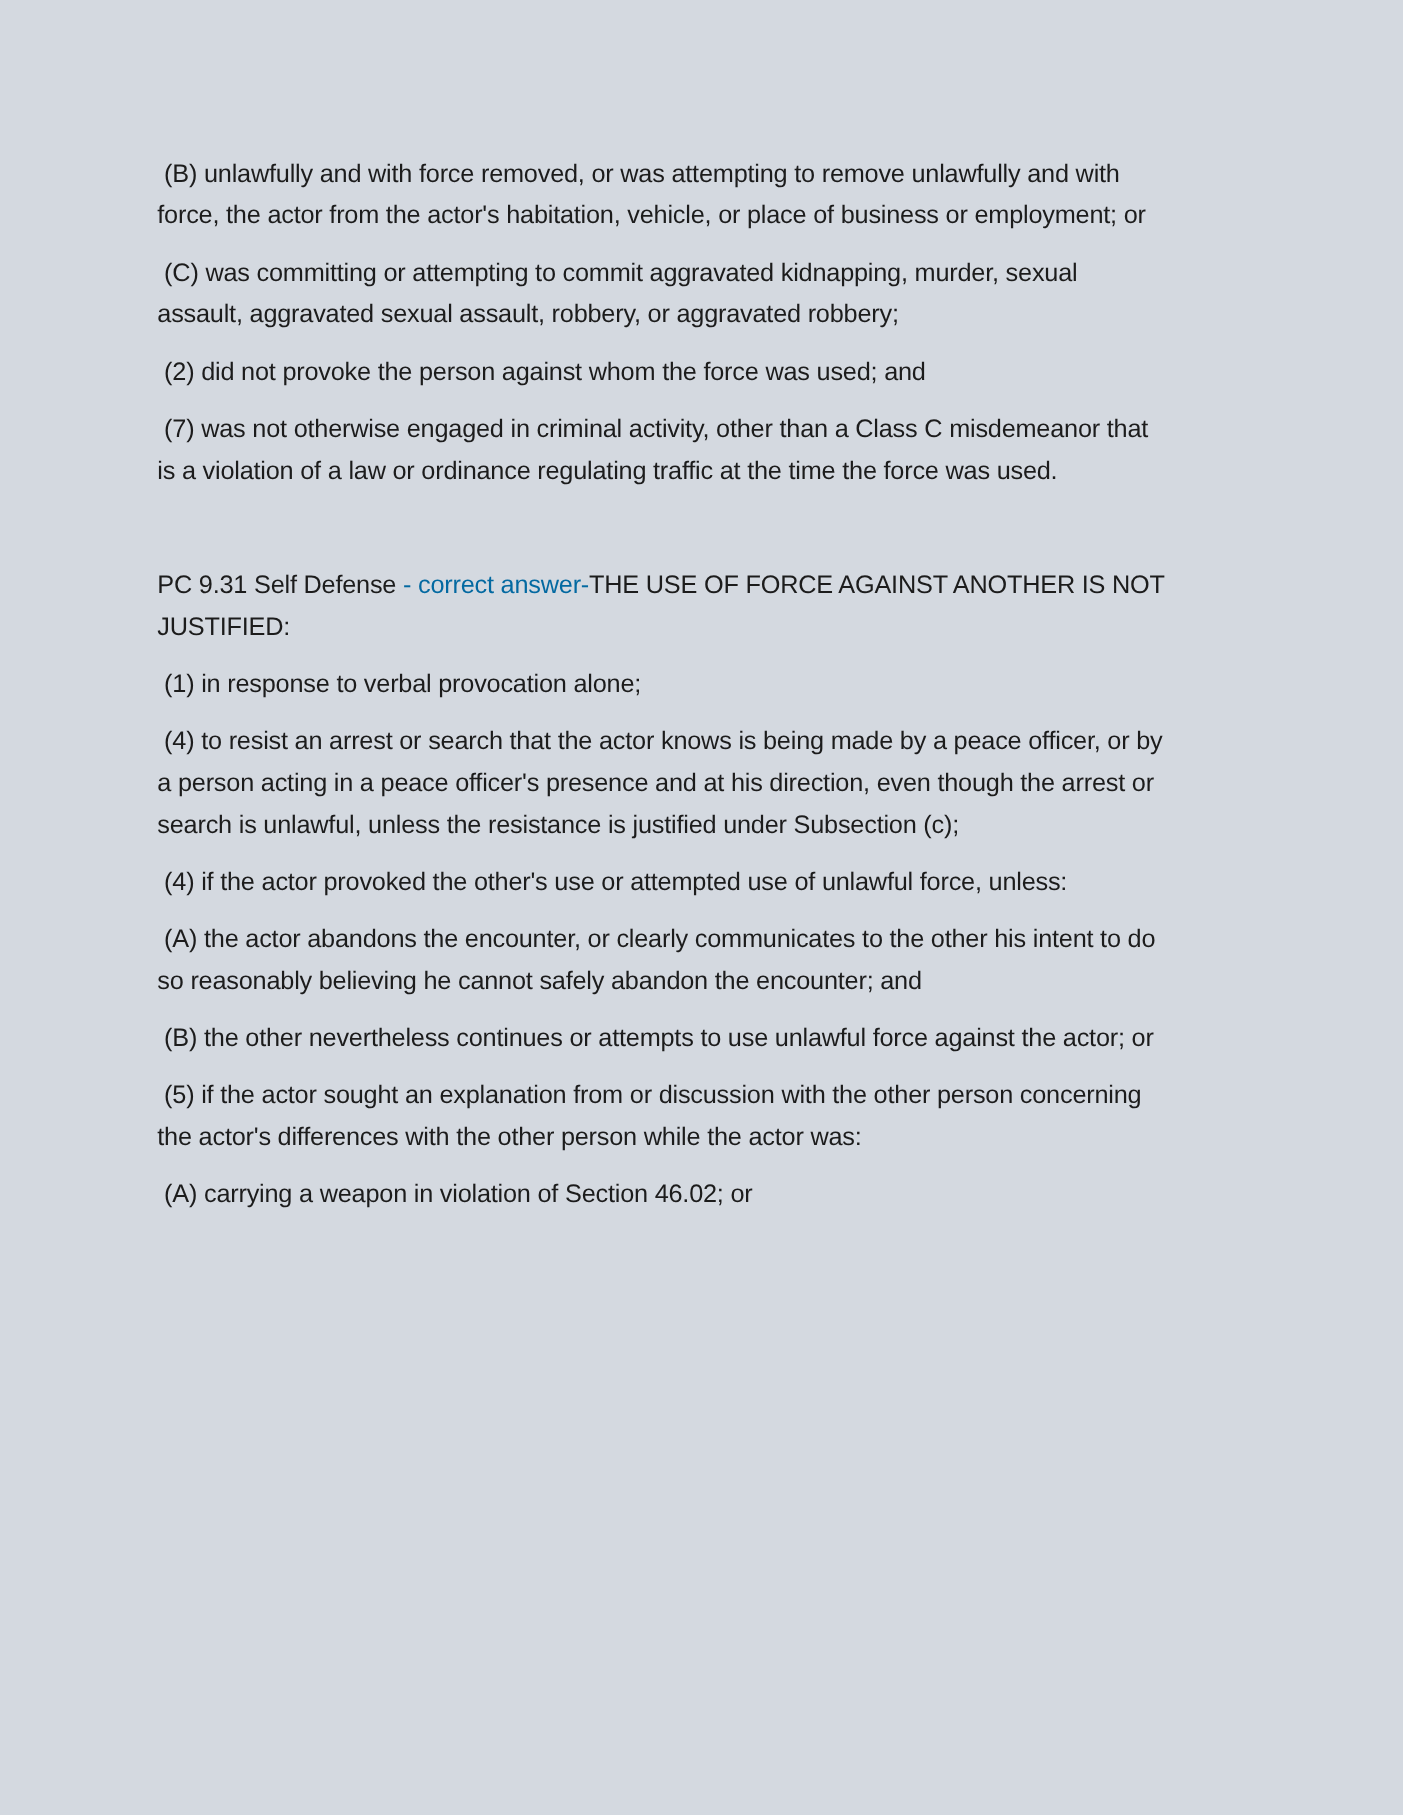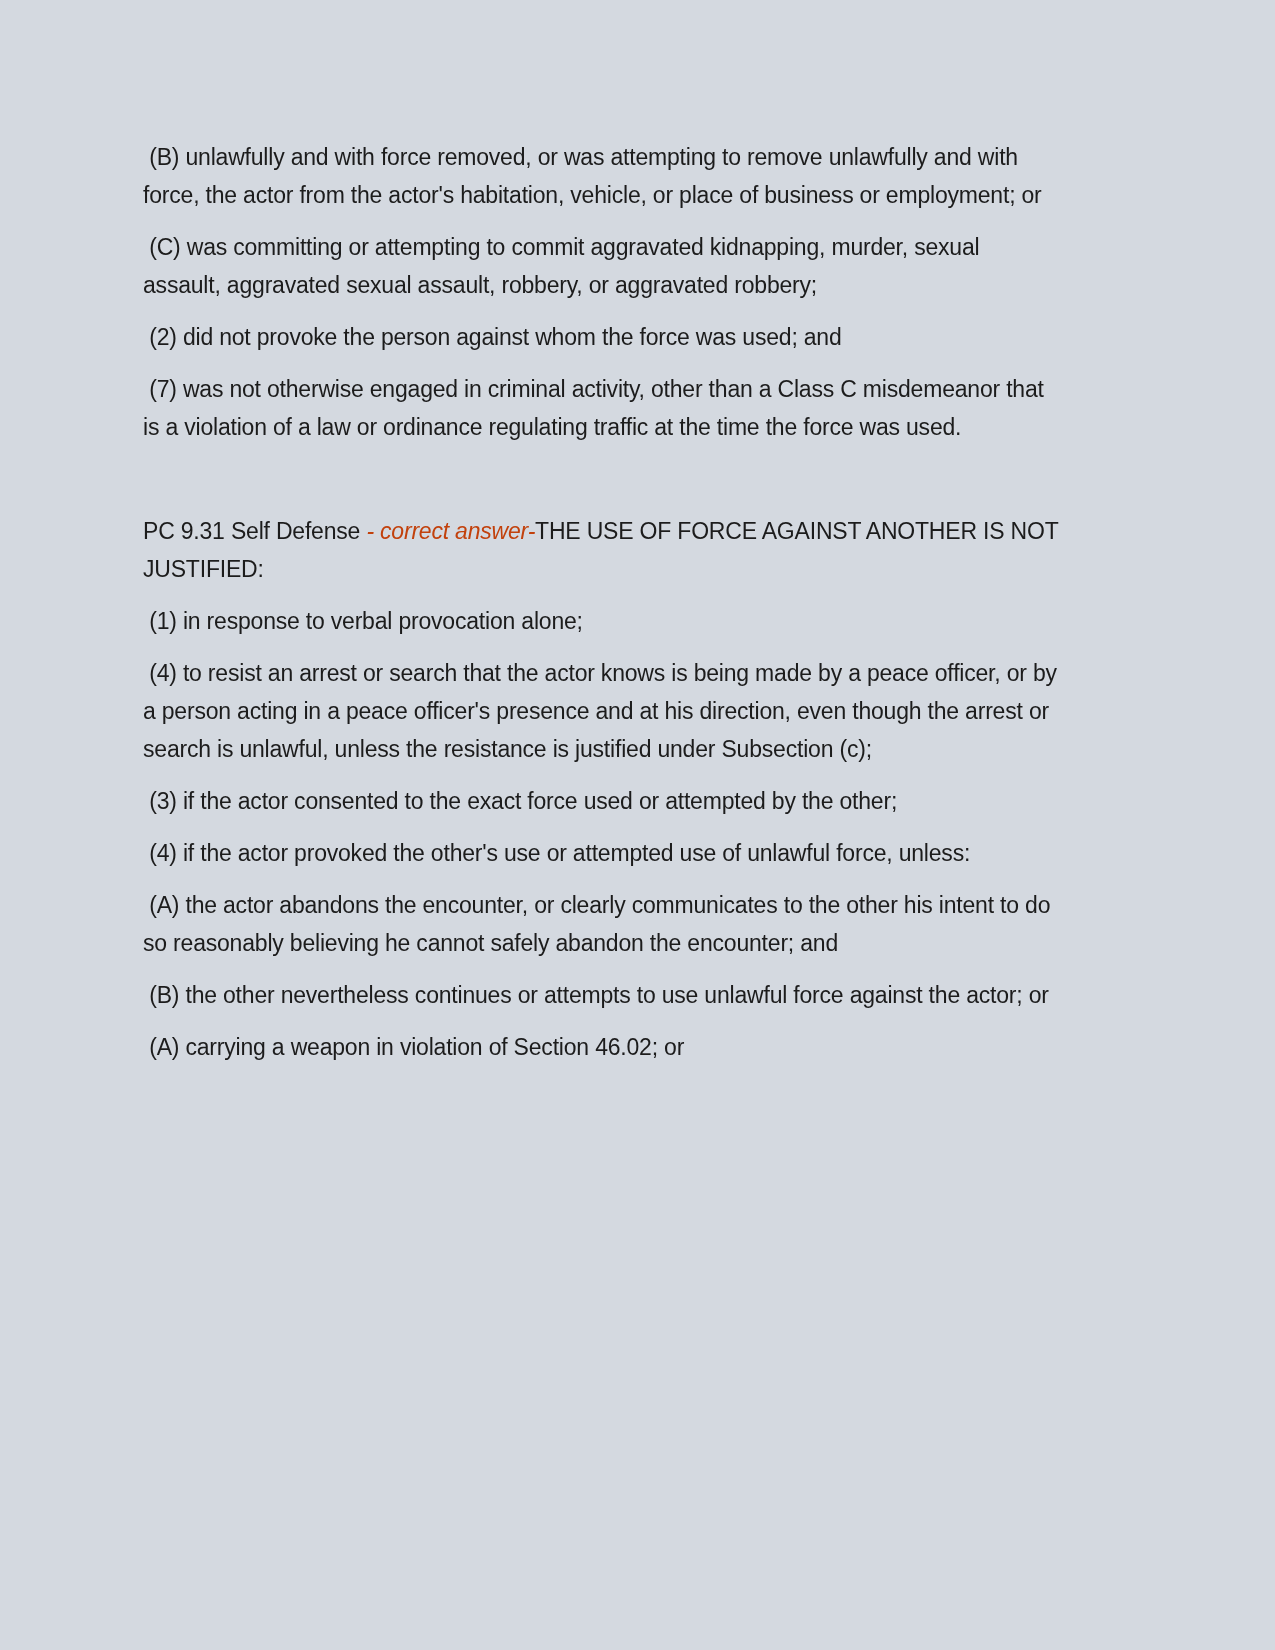--- a/index.html
+++ b/index.html
@@ -27,39 +27,38 @@
     font-size: 23px;
     line-height: 38px;
     letter-spacing: -0.2px;
     color: #1c1c1c;
     white-space: pre-wrap;
   }
   .section-gap {
     height: 52px;
   }
   .red {
-    color: #c2410c;
-    font-style: italic;
+    color: #0369a1;
   }
 </style>
 </head>
 <body>
 
 <div class="page">
   <div class="doc-text">
     <p> (B) unlawfully and with force removed, or was attempting to remove unlawfully and with force, the actor from the actor's habitation, vehicle, or place of business or employment; or</p>
     <p> (C) was committing or attempting to commit aggravated kidnapping, murder, sexual assault, aggravated sexual assault, robbery, or aggravated robbery;</p>
     <p> (2) did not provoke the person against whom the force was used; and</p>
     <p> (7) was not otherwise engaged in criminal activity, other than a Class C misdemeanor that is a violation of a law or ordinance regulating traffic at the time the force was used.</p>
 
     <div class="section-gap"></div>
 
     <p><span>PC 9.31 Self Defense </span><span class="red">- correct answer-</span><span>THE USE OF FORCE AGAINST ANOTHER IS NOT JUSTIFIED:</span></p>
 
     <p> (1) in response to verbal provocation alone;</p>
     <p> (4) to resist an arrest or search that the actor knows is being made by a peace officer, or by a person acting in a peace officer's presence and at his direction, even though the arrest or search is unlawful, unless the resistance is justified under Subsection (c);</p>
-    <p> (3) if the actor consented to the exact force used or attempted by the other;</p>
     <p> (4) if the actor provoked the other's use or attempted use of unlawful force, unless:</p>
     <p> (A) the actor abandons the encounter, or clearly communicates to the other his intent to do so reasonably believing he cannot safely abandon the encounter; and</p>
     <p> (B) the other nevertheless continues or attempts to use unlawful force against the actor; or</p>
+    <p> (5) if the actor sought an explanation from or discussion with the other person concerning the actor's differences with the other person while the actor was:</p>
     <p> (A) carrying a weapon in violation of Section 46.02; or</p>
   </div>
 </div>
 
 </body></html>

